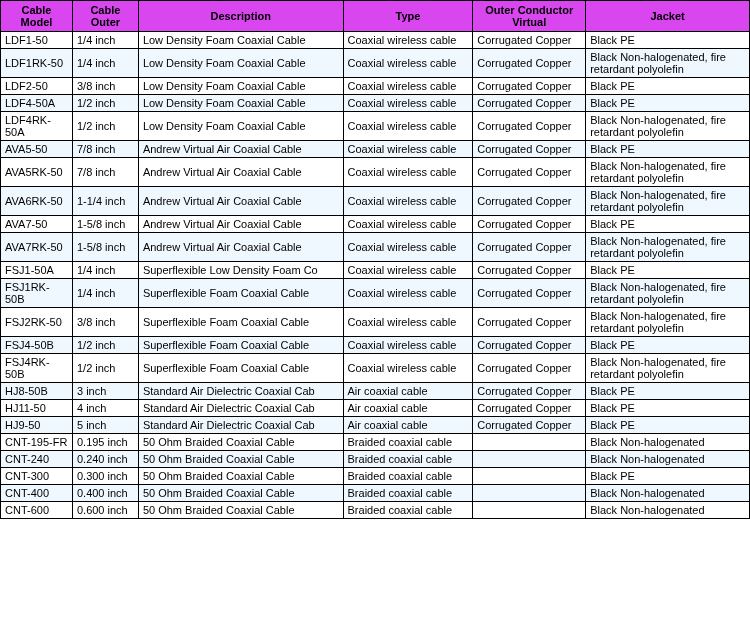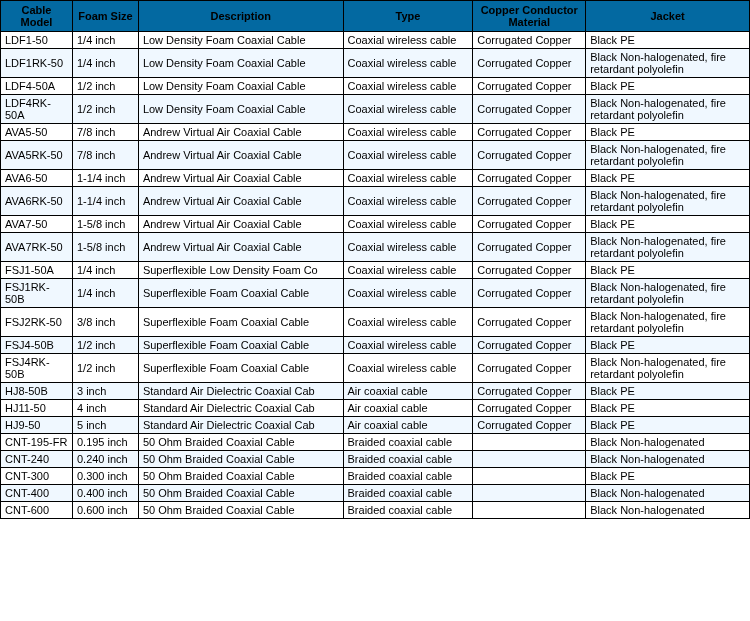--- a/index.html
+++ b/index.html
@@ -7,21 +7,21 @@
       font-family: Arial, sans-serif;
       font-size: 11px;
       background: #fff;
       width: 750px;
     }
     table {
       border-collapse: collapse;
       width: 750px;
     }
     th {
-      background-color: #0369a1;
+      background-color: #d946ef;
       border: 1px solid #000;
       padding: 3px 4px;
       text-align: center;
       font-weight: bold;
       vertical-align: middle;
       color: #000;
     }
     td {
       border: 1px solid #000;
       padding: 2px 4px;
@@ -41,24 +41,24 @@
     .col-outer { width: 113px; }
     .col-jacket { width: 164px; }
   </style>
 </head>
 <body>
 
 <table>
   <thead>
     <tr>
       <th class="col-model">Cable Model</th>
-      <th class="col-size">Foam Size</th>
+      <th class="col-size">Cable Outer</th>
       <th class="col-desc">Description</th>
       <th class="col-type">Type</th>
-      <th class="col-outer">Copper Conductor Material</th>
+      <th class="col-outer">Outer Conductor Virtual</th>
       <th class="col-jacket">Jacket</th>
     </tr>
   </thead>
   <tbody id="table-body">
   <tr>
         <td>LDF1-50</td>
         <td>1/4 inch</td>
         <td>Low Density Foam Coaxial Cable</td>
         <td>Coaxial wireless cable</td>
         <td>Corrugated Copper</td>
@@ -66,20 +66,28 @@
       </tr>
       <tr>
         <td>LDF1RK-50</td>
         <td>1/4 inch</td>
         <td>Low Density Foam Coaxial Cable</td>
         <td>Coaxial wireless cable</td>
         <td>Corrugated Copper</td>
         <td>Black Non-halogenated, fire retardant polyolefin</td>
       </tr>
       <tr>
+        <td>LDF2-50</td>
+        <td>3/8 inch</td>
+        <td>Low Density Foam Coaxial Cable</td>
+        <td>Coaxial wireless cable</td>
+        <td>Corrugated Copper</td>
+        <td>Black PE</td>
+      </tr>
+      <tr>
         <td>LDF4-50A</td>
         <td>1/2 inch</td>
         <td>Low Density Foam Coaxial Cable</td>
         <td>Coaxial wireless cable</td>
         <td>Corrugated Copper</td>
         <td>Black PE</td>
       </tr>
       <tr>
         <td>LDF4RK-50A</td>
         <td>1/2 inch</td>
@@ -96,28 +104,20 @@
         <td>Corrugated Copper</td>
         <td>Black PE</td>
       </tr>
       <tr>
         <td>AVA5RK-50</td>
         <td>7/8 inch</td>
         <td>Andrew Virtual Air Coaxial Cable</td>
         <td>Coaxial wireless cable</td>
         <td>Corrugated Copper</td>
         <td>Black Non-halogenated, fire retardant polyolefin</td>
-      </tr>
-      <tr>
-        <td>AVA6-50</td>
-        <td>1-1/4 inch</td>
-        <td>Andrew Virtual Air Coaxial Cable</td>
-        <td>Coaxial wireless cable</td>
-        <td>Corrugated Copper</td>
-        <td>Black PE</td>
       </tr>
       <tr>
         <td>AVA6RK-50</td>
         <td>1-1/4 inch</td>
         <td>Andrew Virtual Air Coaxial Cable</td>
         <td>Coaxial wireless cable</td>
         <td>Corrugated Copper</td>
         <td>Black Non-halogenated, fire retardant polyolefin</td>
       </tr>
       <tr>

